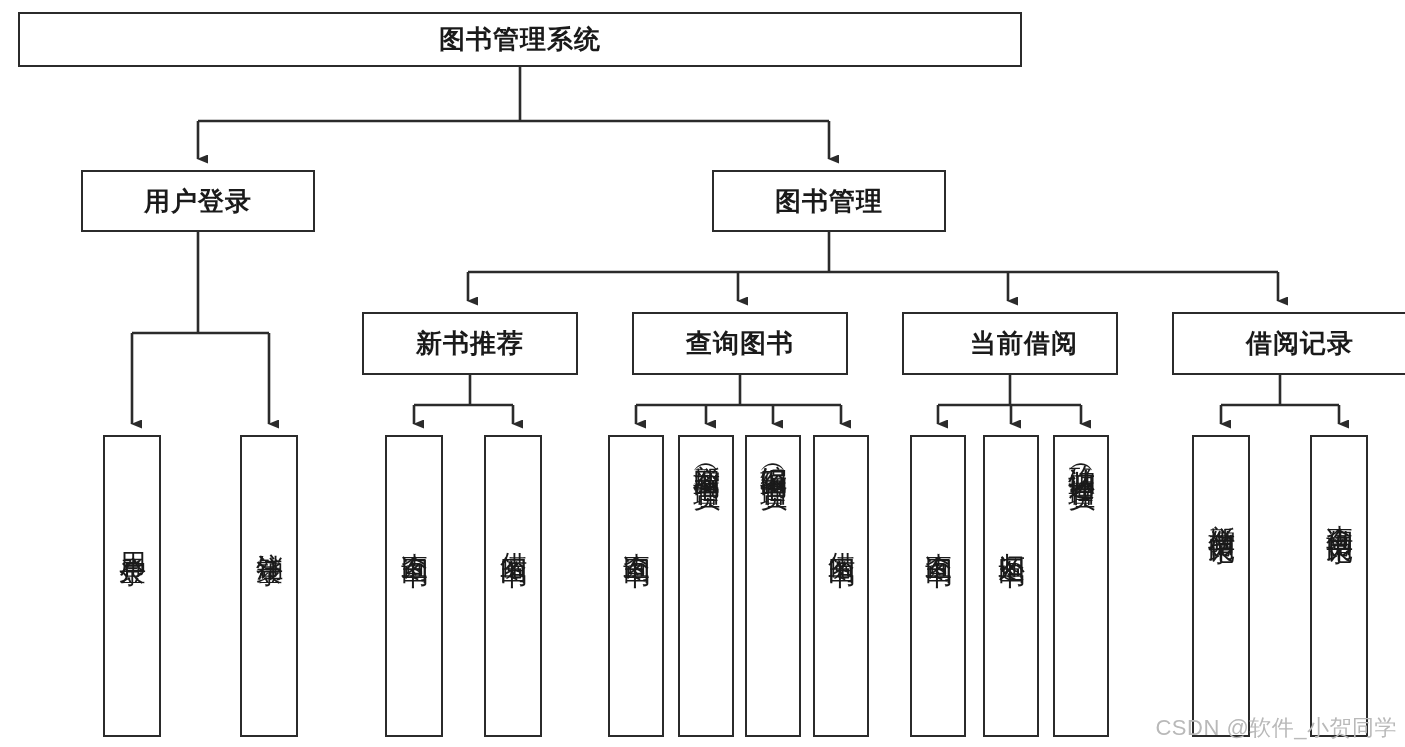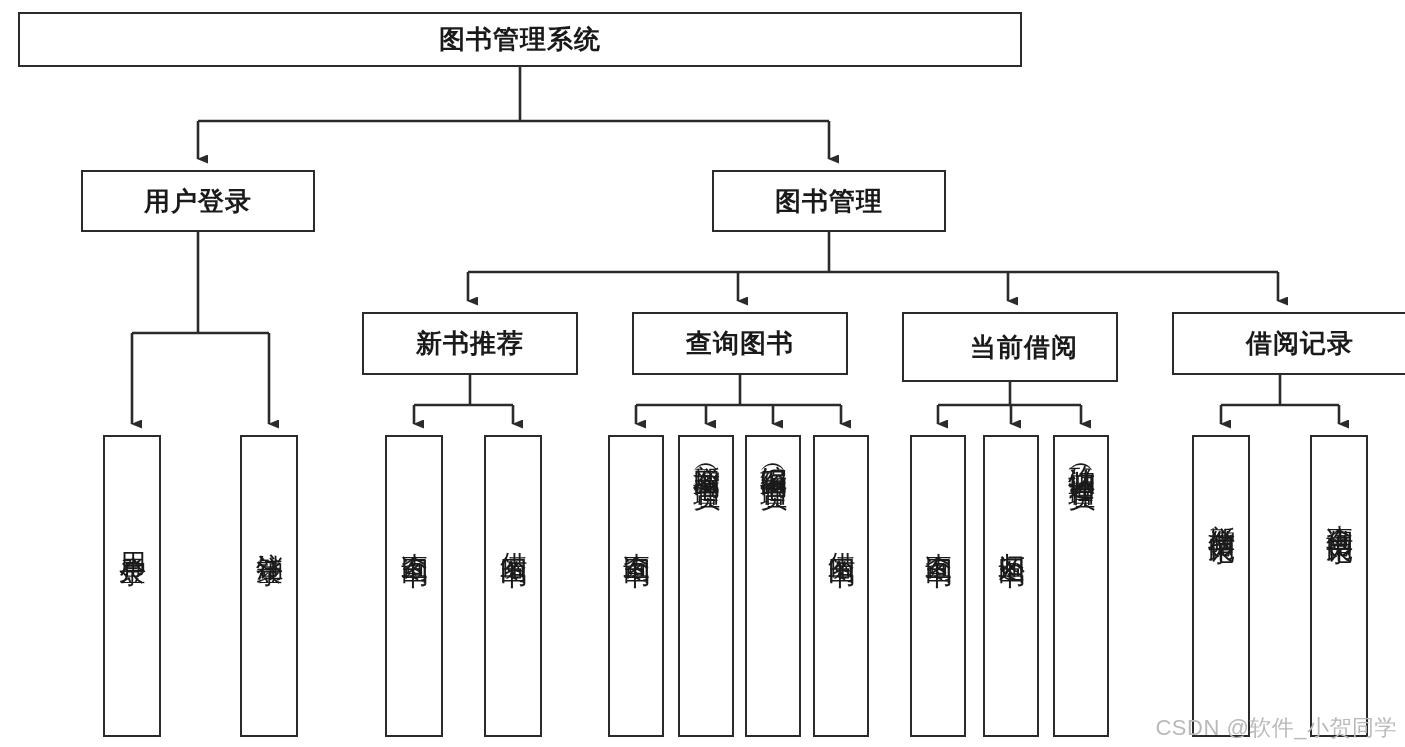--- a/index.html
+++ b/index.html
@@ -135,21 +135,21 @@
   <div class="node horiz" style="left:712px;top:170px;width:234px;height:62px;">
     <span>图书管理</span>
   </div>
 
   <div class="node horiz" style="left:362px;top:312px;width:216px;height:63px;">
     <span>新书推荐</span>
   </div>
   <div class="node horiz" style="left:632px;top:312px;width:216px;height:63px;">
     <span>查询图书</span>
   </div>
-  <div class="node horiz" style="left:902px;top:312px;width:216px;height:70px;padding-left:28px;">
+  <div class="node horiz" style="left:902px;top:312px;width:216px;height:63px;padding-left:28px;">
     <span>当前借阅</span>
   </div>
   <div class="node horiz" style="left:1172px;top:312px;width:256px;height:63px;">
     <span>借阅记录</span>
   </div>
 
   <div class="node vert mid2" style="left:103px;top:435px;width:58px;height:302px;">
     <span class="vlabel">用户登录</span>
   </div>
   <div class="node vert mid2" style="left:240px;top:435px;width:58px;height:302px;">

